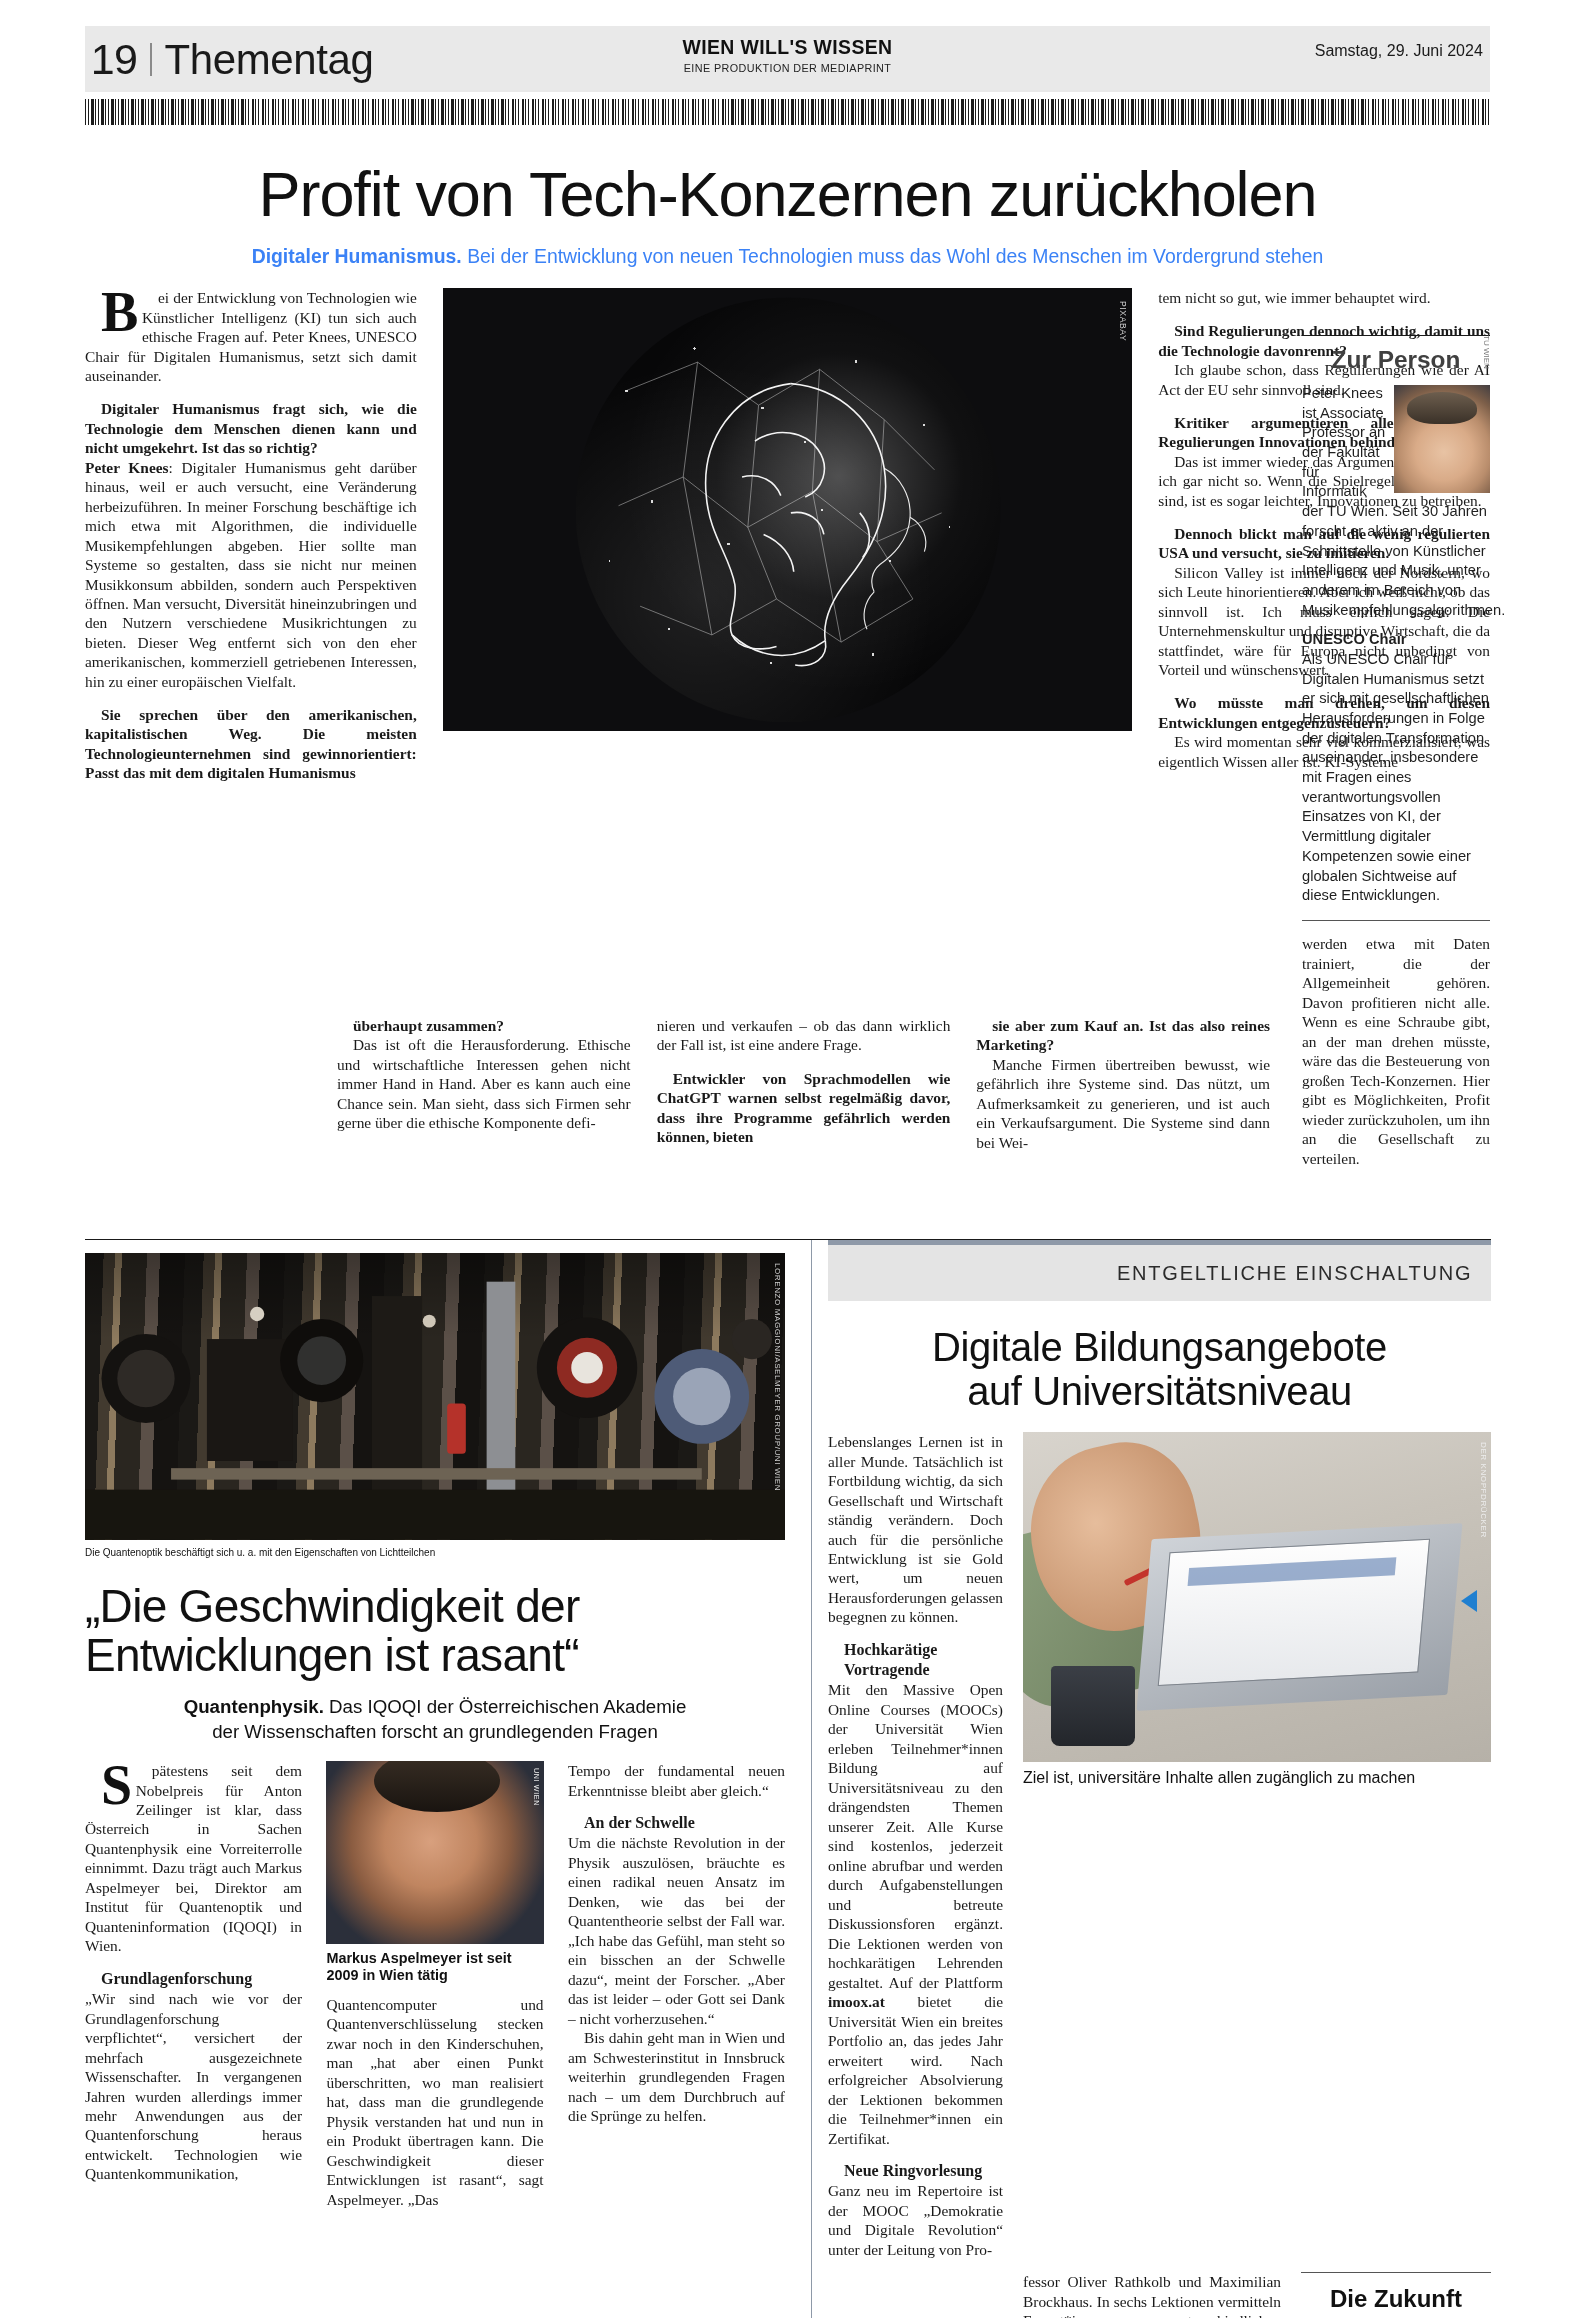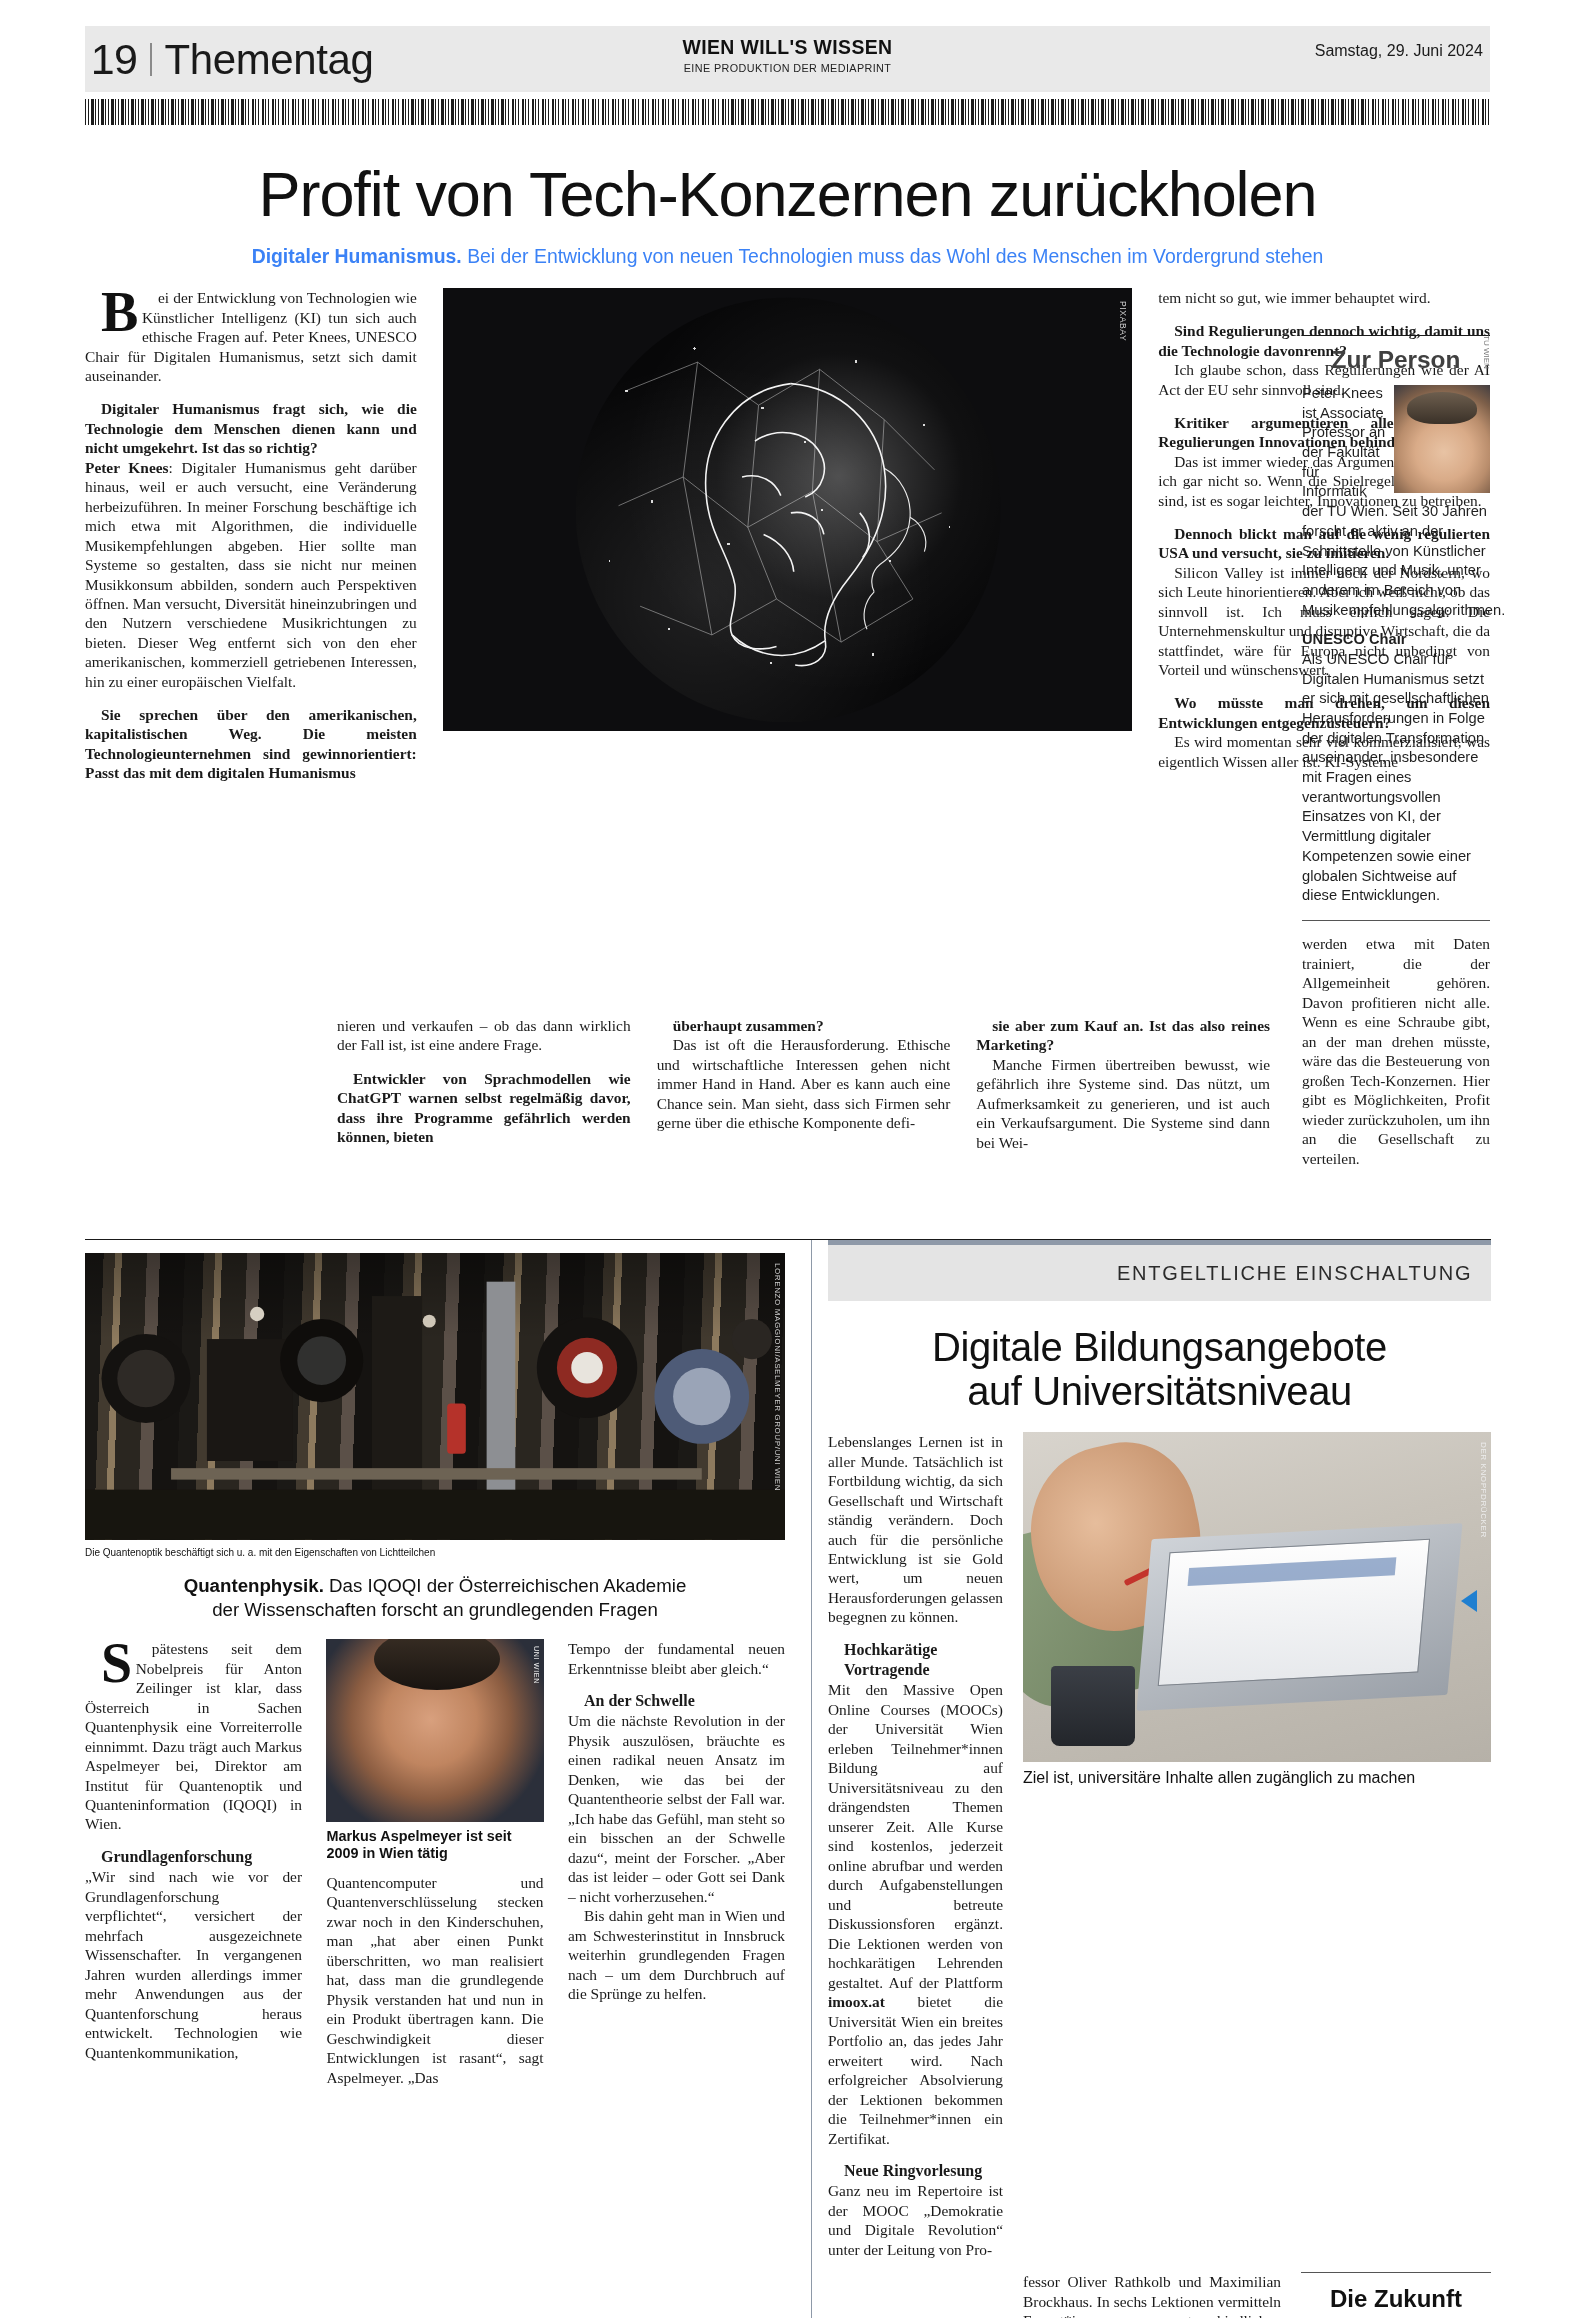--- a/index.html
+++ b/index.html
@@ -418,26 +418,26 @@
     </div>
     <div class="credit-tiny">TU WIEN</div>
     <div class="hr-thin"></div>
     <div class="body-text">
       <p class="noindent">werden etwa mit Daten trainiert, die der Allgemeinheit gehören. Davon profitieren nicht alle. Wenn es eine Schraube gibt, an der man drehen müsste, wäre das die Besteuerung von großen Tech-Konzernen. Hier gibt es Möglichkeiten, Profit wieder zurückzuholen, um ihn an die Gesellschaft zu verteilen.</p>
     </div>
   </div>
 
   <div style="position:absolute; left:337px; top:990px; width:933px; display:grid; grid-template-columns:repeat(3,1fr); column-gap:26px;">
     <div class="body-text">
+      <p class="q" style="margin-top:0">überhaupt zusammen?</p>
+      <p>Das ist oft die Herausforderung. Ethische und wirtschaftliche Interessen gehen nicht immer Hand in Hand. Aber es kann auch eine Chance sein. Man sieht, dass sich Firmen sehr gerne über die ethische Komponente defi-</p>
+    </div>
+    <div class="body-text">
       <p class="noindent">nieren und verkaufen – ob das dann wirklich der Fall ist, ist eine andere Frage.</p>
       <p class="q">Entwickler von Sprachmodellen wie ChatGPT warnen selbst regelmäßig davor, dass ihre Programme gefährlich werden können, bieten</p>
-    </div>
-    <div class="body-text">
-      <p class="q" style="margin-top:0">überhaupt zusammen?</p>
-      <p>Das ist oft die Herausforderung. Ethische und wirtschaftliche Interessen gehen nicht immer Hand in Hand. Aber es kann auch eine Chance sein. Man sieht, dass sich Firmen sehr gerne über die ethische Komponente defi-</p>
     </div>
     <div class="body-text">
       <p class="q" style="margin-top:0">sie aber zum Kauf an. Ist das also reines Marketing?</p>
       <p>Manche Firmen übertreiben bewusst, wie gefährlich ihre Systeme sind. Das nützt, um Aufmerksamkeit zu generieren, und ist auch ein Verkaufsargument. Die Systeme sind dann bei Wei-</p>
     </div>
   </div>
 
   <div style="position:absolute; left:85px; top:1213px; width:1406px;">
     <div class="hr-heavy"></div>
 
@@ -465,20 +465,24 @@
                 <rect x="120" y="300" width="740" height="16" fill="#6d6354"></rect>
                 <circle cx="240" cy="85" r="10" fill="#d6cfc2"></circle>
                 <circle cx="480" cy="95" r="9" fill="#cfc7b8"></circle>
                 <circle cx="930" cy="120" r="28" fill="#2a2622"></circle>
               </g>
             </svg>
             <div class="credit-v" style="right:2.9px; top:10px; font-size:8px;">LORENZO MAGGIONI/ASELMEYER GROUP/UNI WIEN</div>
           </div>
           <div class="caption">Die Quantenoptik beschäftigt sich u. a. mit den Eigenschaften von Lichtteilchen</div>
 
+          <div class="headline2">
+            <div>„Die Geschwindigkeit der</div>
+            <div>Entwicklungen ist rasant“</div>
+          </div>
 
           <div class="dach2">
             <b>Quantenphysik.</b><span> Das IQOQI der Österreichischen Akademie</span>
             <div>der Wissenschaften forscht an grundlegenden Fragen</div>
           </div>
 
           <div style="display:grid; grid-template-columns:repeat(3,1fr); column-gap:24.4px; margin-top:17px;">
             <div class="body-text">
               <p class="dropcap-p"><span class="dropcap">S</span><span>pätestens seit dem Nobelpreis für Anton Zeilinger ist klar, dass Österreich in Sachen Quantenphysik eine Vorreiterrolle einnimmt. Dazu trägt auch Markus Aspelmeyer bei, Direktor am Institut für Quantenoptik und Quanteninformation (IQOQI) in Wien.</span></p>
               <p class="subhead">Grundlagenforschung</p>

